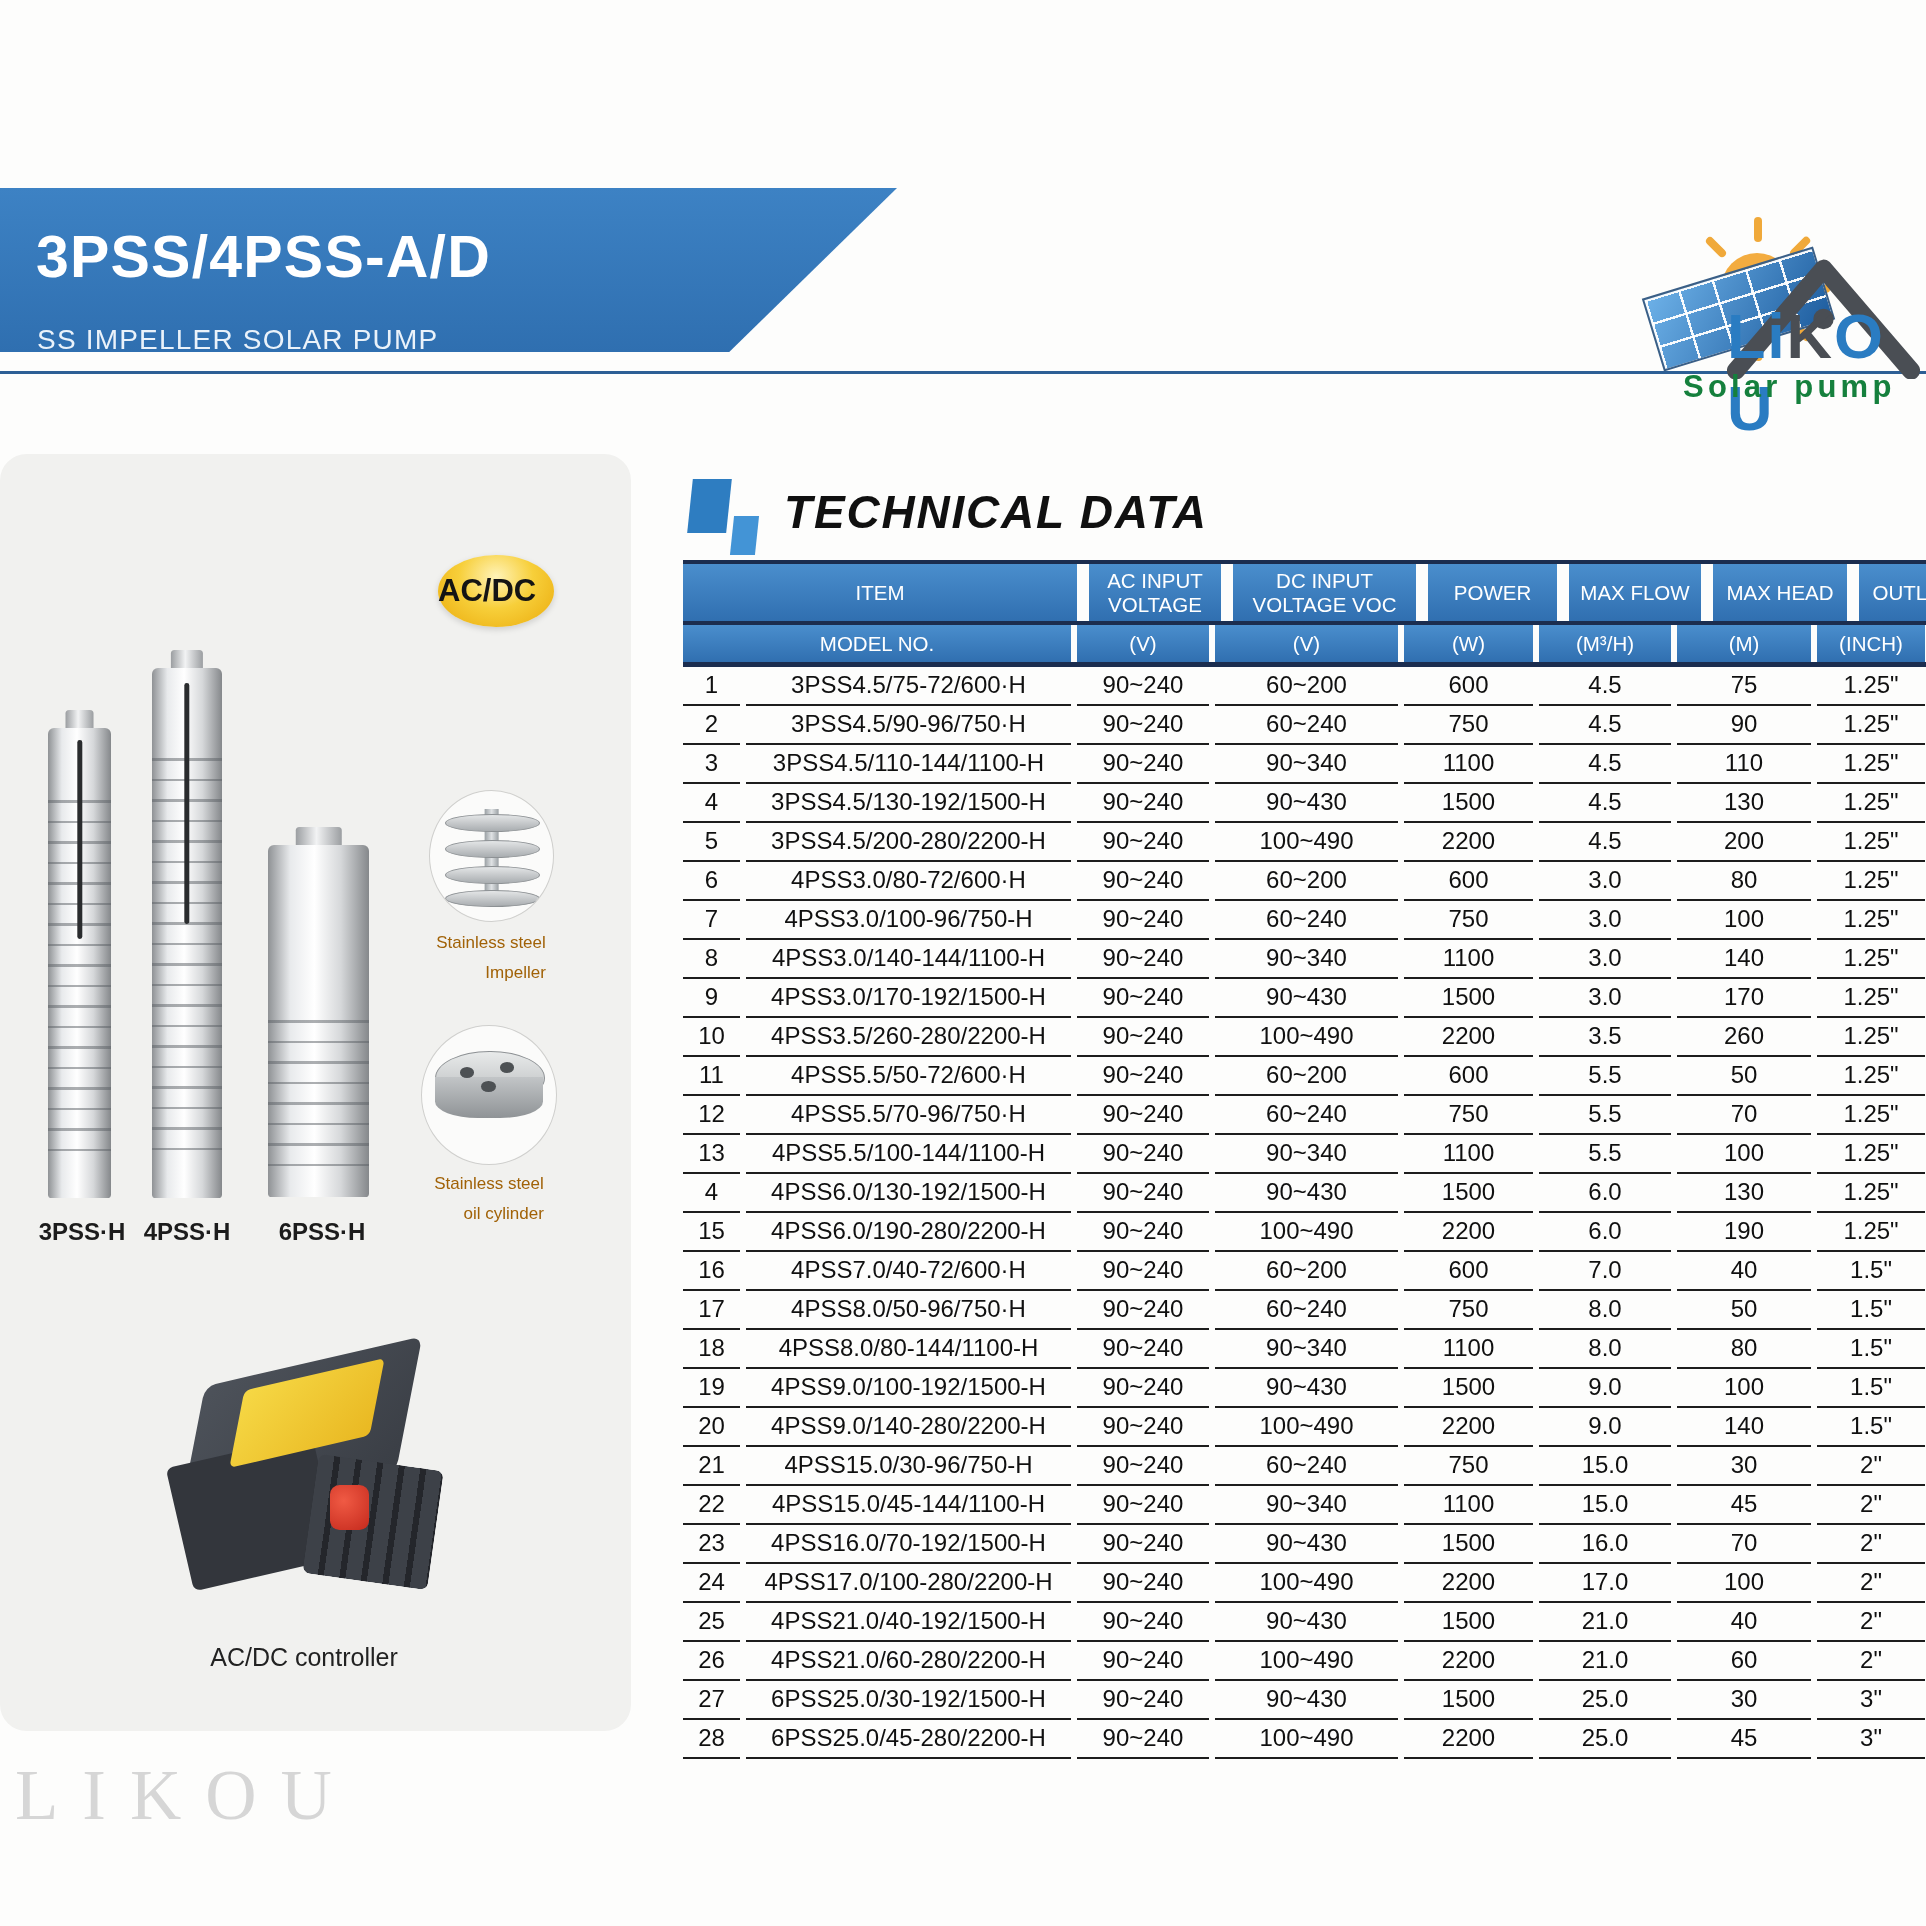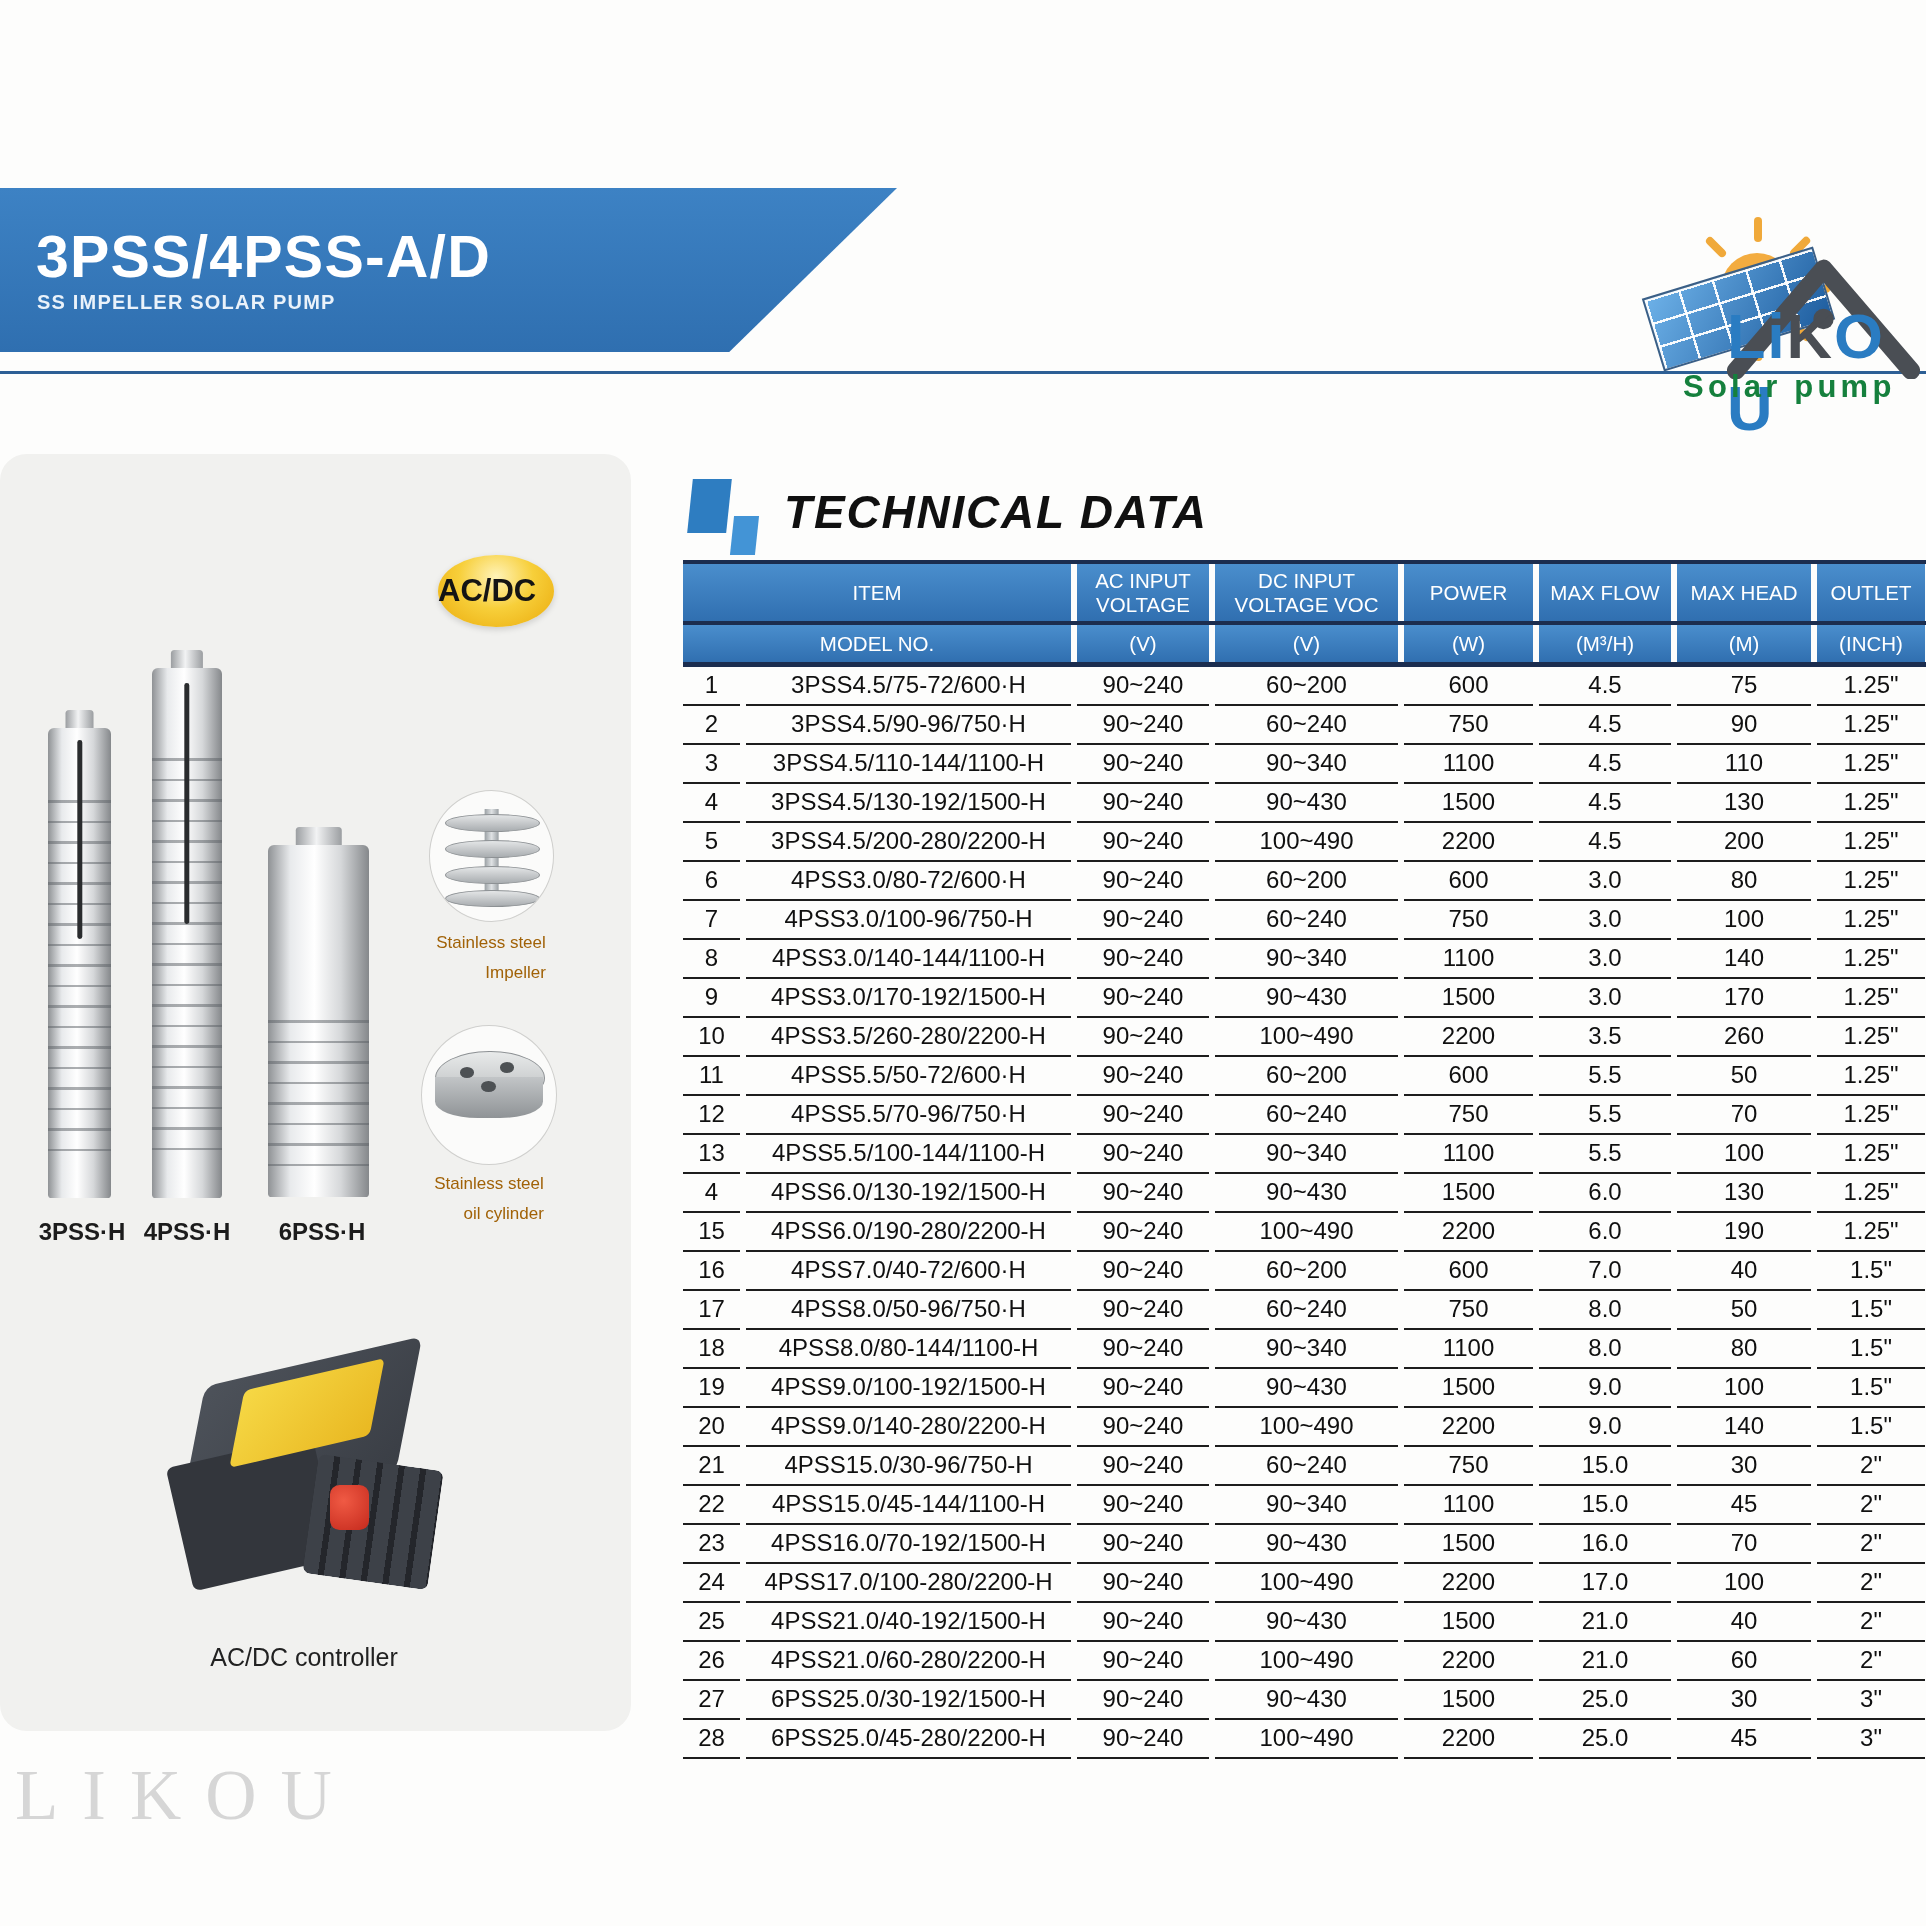--- a/index.html
+++ b/index.html
@@ -19,22 +19,22 @@
   .banner{
     position:absolute;left:0;top:188px;width:897px;height:164px;
     background:linear-gradient(180deg,#3d82c4,#2f6fb0);
     clip-path:polygon(0 0,100% 0,81.3% 100%,0 100%);
   }
   .banner-title{
     position:absolute;left:36px;top:35px;color:#ffffff;
     font-size:59px;font-weight:800;letter-spacing:1.2px;
   }
   .banner-subtitle{
-    position:absolute;left:37px;top:103px;color:#eaf2fa;
-    font-size:20px;font-weight:700;letter-spacing:1.2px;
+    position:absolute;left:37px;top:136px;color:#eaf2fa;
+    font-size:28px;font-weight:400;letter-spacing:1.2px;
   }
   .top-rule{
     position:absolute;left:0;top:371px;width:1926px;height:3px;background:#2d5f95;
   }
   
   .logo{position:absolute;left:1625px;top:193px;width:301px;height:217px;}
   .sun{position:absolute;left:60px;top:24px;width:144px;height:144px;}
   .sun-core{position:absolute;left:36px;top:36px;width:72px;height:72px;border-radius:50%;background:#f3ac40;}
   .ray{position:absolute;left:69px;top:0px;width:8.4px;height:25px;border-radius:4.8px;background:#f0a93a;transform-origin:50% 72px;}
   .panelgrid{
@@ -140,21 +140,21 @@
   .sq-big{position:absolute;left:690px;top:479px;width:39px;height:54px;background:#2e7dc1;transform:skewX(-6deg);}
   .sq-small{position:absolute;left:732px;top:516px;width:25px;height:39px;background:#4394d6;transform:skewX(-6deg);}
   .section-heading{
     position:absolute;left:784px;top:485px;font-size:46px;font-weight:800;
     font-style:italic;color:#101010;letter-spacing:1.8px;
   }
   
   .table{position:absolute;left:683px;top:560px;width:1243px;}
   .navybar{width:100%;height:4.2px;background:var(--navy);}
   .hrow{display:grid;grid-template-columns:var(--cols);column-gap:6px;}
-  .hrow1{height:57px;}
+  .hrow1{height:57px;gap:12px;}
   .hrow2{height:37px;}
   .hcell{
     background:linear-gradient(180deg,var(--hdrblue1),var(--hdrblue2));
     color:#ffffff;display:flex;align-items:center;justify-content:center;
     text-align:center;font-size:20.5px;line-height:24px;
   }
   .hcell.item{grid-column:1/3;}
   .trow{display:grid;grid-template-columns:var(--cols);column-gap:6px;height:39px;}
   .tcell{
     border-bottom:2.4px solid var(--sep);

